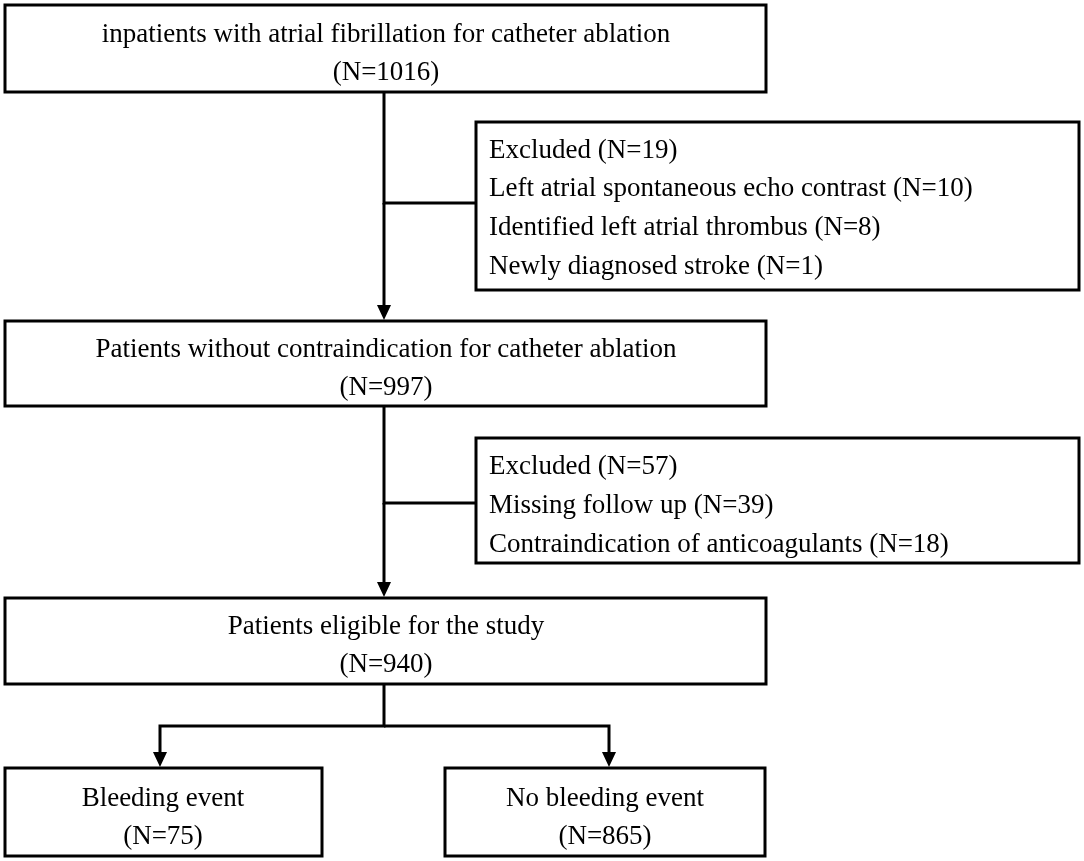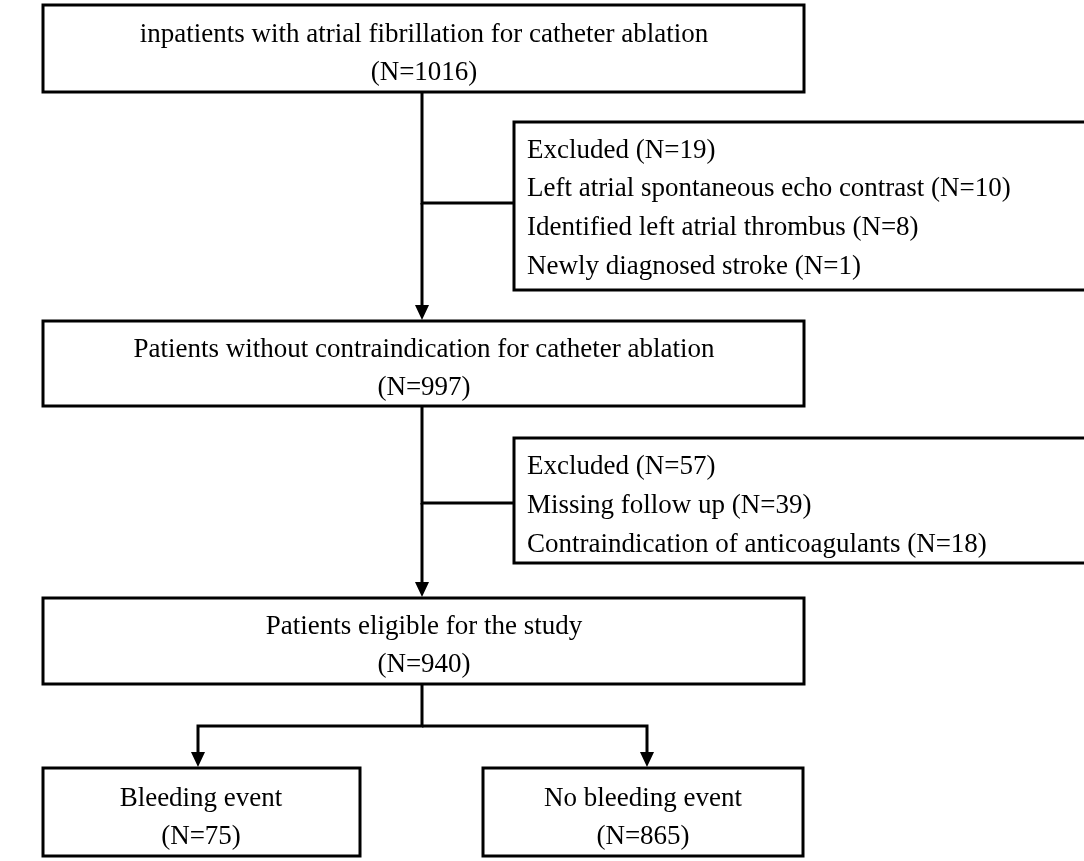--- a/index.html
+++ b/index.html
@@ -12,21 +12,20 @@
     width: 1084px;
     height: 861px;
     font-family: "Liberation Serif", "DejaVu Serif", serif;
     color: #000000;
     overflow: hidden;
   }
   #flow-root {
     position: relative;
     width: 915px;
     height: 861px;
-    margin-left: 38px;
   }
   svg.flow-canvas {
     position: absolute;
     top: 0;
     left: 0;
     width: 1084px;
     height: 861px;
     display: block;
   }
   .node-box {

